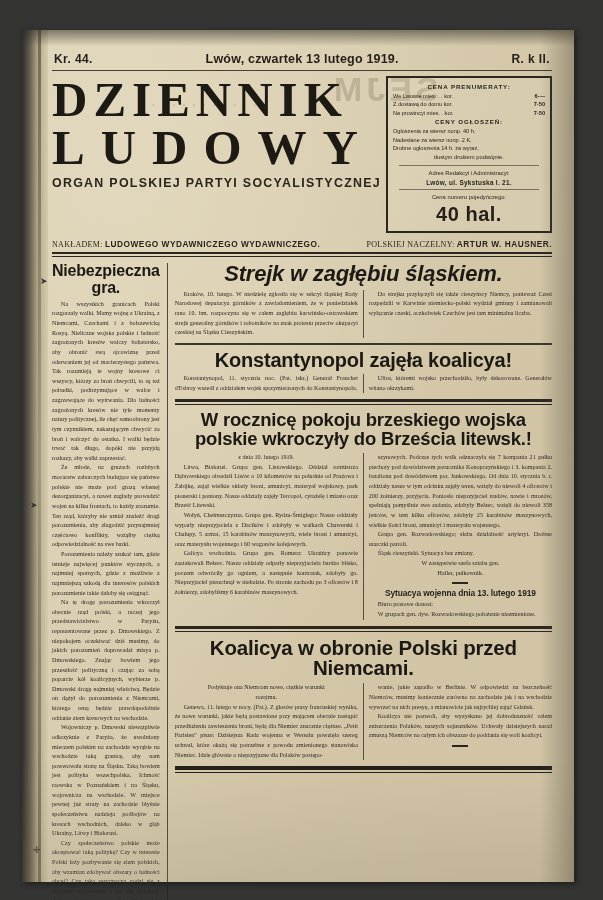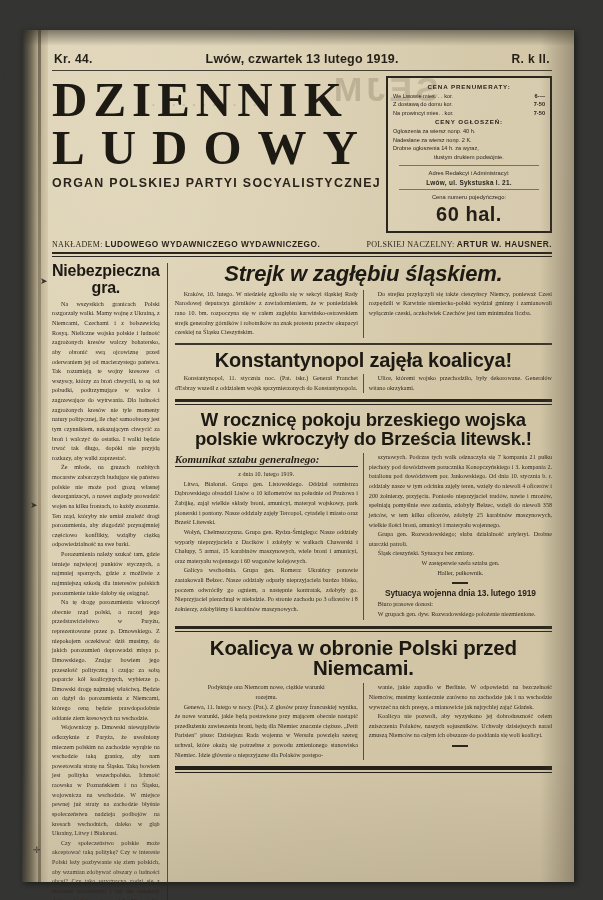--- a/index.html
+++ b/index.html
@@ -172,21 +172,21 @@
       <div class="pb-h">CENY OGŁOSZEŃ:</div>
       <div class="pb-line">Ogłoszenia za wiersz nonp. 40 h.</div>
       <div class="pb-line">Nadesłane za wiersz nonp. 2 K.</div>
       <div class="pb-line">Drobne ogłoszenia 14 h. za wyraz,</div>
       <div class="pb-center">tłustym drukiem podwójnie.</div>
       <div class="pb-sep"></div>
       <div class="pb-center">Adres Redakcyi i Administracyi:</div>
       <div class="pb-addr">Lwów, ul. Sykstuska l. 21.</div>
       <div class="pb-sep"></div>
       <div class="pb-center">Cena numeru pojedyńczego:</div>
-      <div class="pb-price">60 hal.</div>
+      <div class="pb-price">40 hal.</div>
     </div>
   </div>
 
   <div class="imprint">
     <div>
       <span>NAKŁADEM:</span>
       <b>LUDOWEGO WYDAWNICZEGO WYDAWNICZEGO.</b>
     </div>
     <div>
       <span>POLSKIEJ NACZELNY:</span>
@@ -239,21 +239,20 @@
 
       <div class="rule-dbl2"></div>
 
       <h2 class="hl hl-rocz">
         <span>W rocznicę pokoju brzeskiego wojska</span><br>
         <span>polskie wkroczyły do Brześcia litewsk.!</span>
       </h2>
 
       <div class="sub2">
         <div>
-          <div class="kom">Komunikat sztabu generalnego:</div>
           <div class="body-txt">
             <p class="centered">z dnia 10. lutego 1919.</p>
             <p>Litwa, Białoruś. Grupa gen. Listowskiego. Oddział rotmistrza Dąbrowskiego obsadził Lisów o 10 kilometrów na południe od Prużowa i Żabijkę, zajął wielkie składy broni, amunicyi, materyał wojskowy, park pionerski i pontony. Nasze oddziały zajęły Tercopol, cytadelę i miasto oraz Brześć Litewski.</p>
             <p>Wołyń, Chełmszczyzna. Grupa gen. Rydza-Śmigłego: Nasze oddziały wyparły nieprzyjaciela z Dacików i zdobyły w walkach Chawerski i Chałupy, 5 armat, 15 karabinów maszynowych, wiele broni i amunicyi, oraz materyału wojennego i 60 wagonów kolejowych.</p>
             <p>Galicya wschodnia. Grupa gen. Romera: Ukraińcy ponowie zaatakowali Bełzec. Nasze oddziały odparły nieprzyjaciela bardzo blisko, poczem odwróciły go ogniem, a następnie kontratak, zdobyły go. Nieprzyjaciel pierzchnął w nieładzie. Po stronie zachodu po 3 oficerów i 8 żołnierzy, zdobyliśmy 6 karabinów maszynowych.</p>
           </div>
         </div>
         <div class="vr2"></div>
         <div>
           <div class="body-txt">

